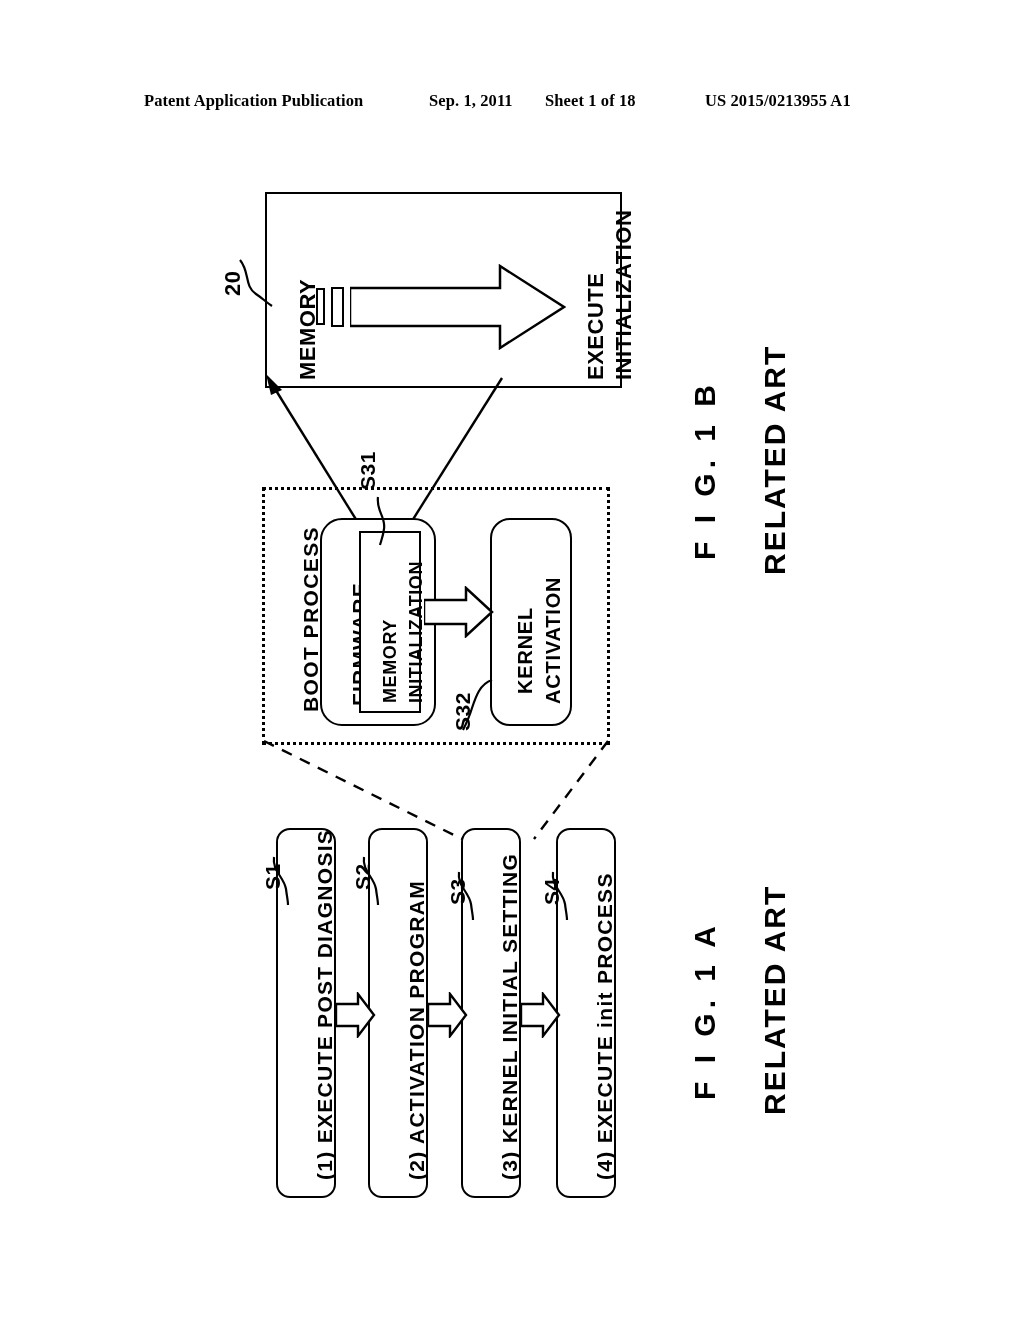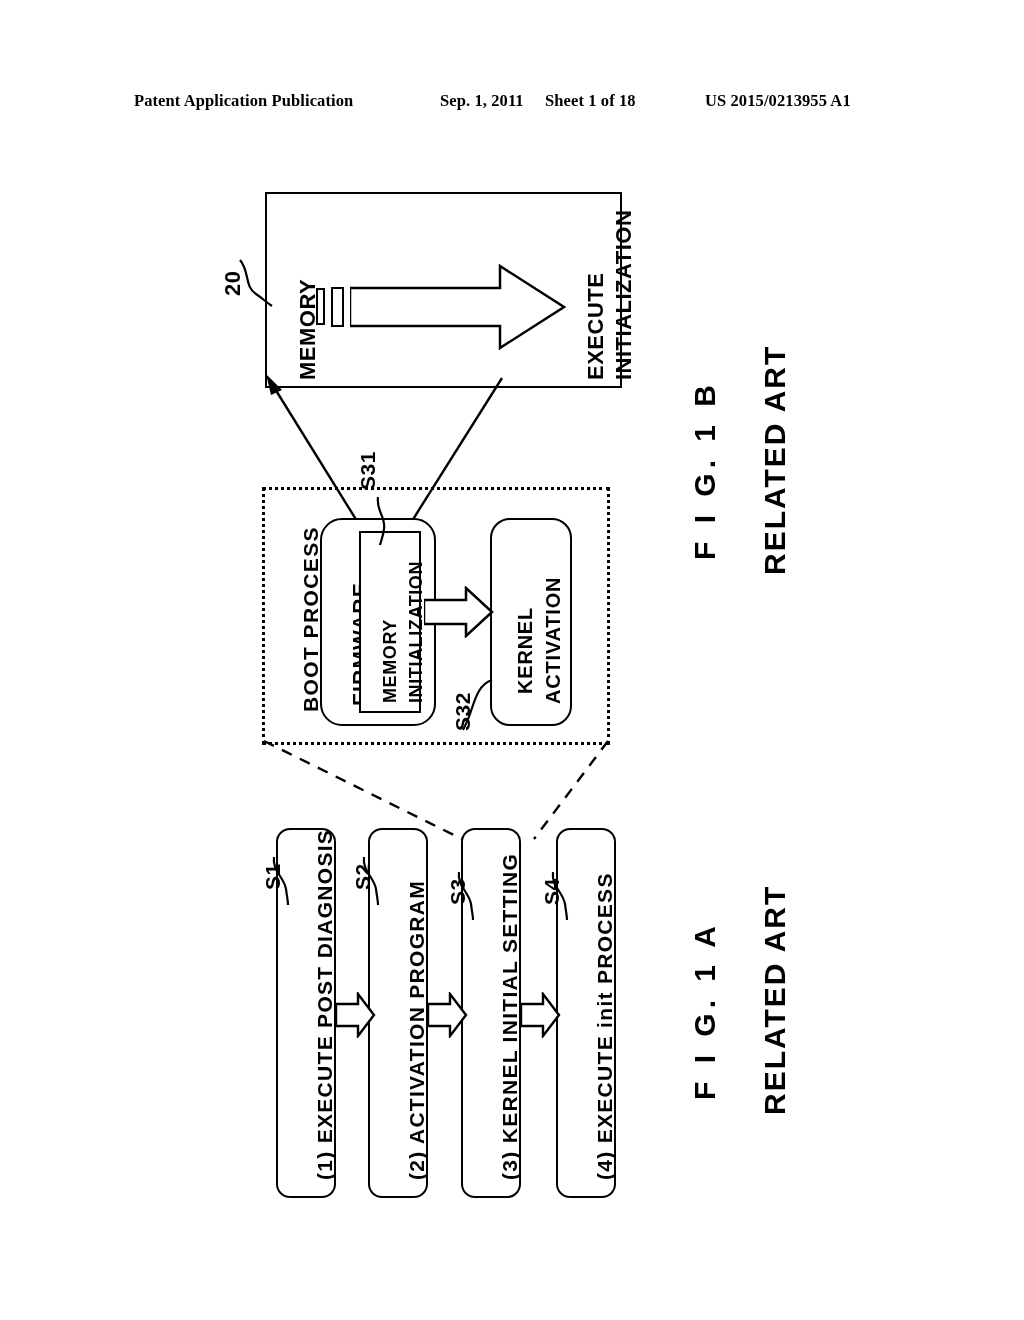--- a/index.html
+++ b/index.html
@@ -8,22 +8,22 @@
     font-family:"Liberation Sans", sans-serif;color:#000;
   }
 
   
   #pub-header{
     position:absolute;left:0;top:88px;width:1024px;height:26px;
     display:flex;align-items:center;
     font-family:"Liberation Serif", serif;
     font-weight:bold;font-size:16.5px;letter-spacing:.1px;
   }
-  #pub-header .hd-title{position:absolute;left:134px;}
-  #pub-header .hd-date {position:absolute;left:440px;font-family:Liberation Serif, serif;}
+  #pub-header .hd-title{position:absolute;left:144px;}
+  #pub-header .hd-date {position:absolute;left:429px;font-family:Liberation Serif, serif;}
   #pub-header .hd-sheet{position:absolute;left:545px;}
   #pub-header .hd-num  {position:absolute;left:705px;}
 
   
   .rot{
     position:absolute;
     transform-origin:0 0;
     white-space:nowrap;
     line-height:1;
   }

